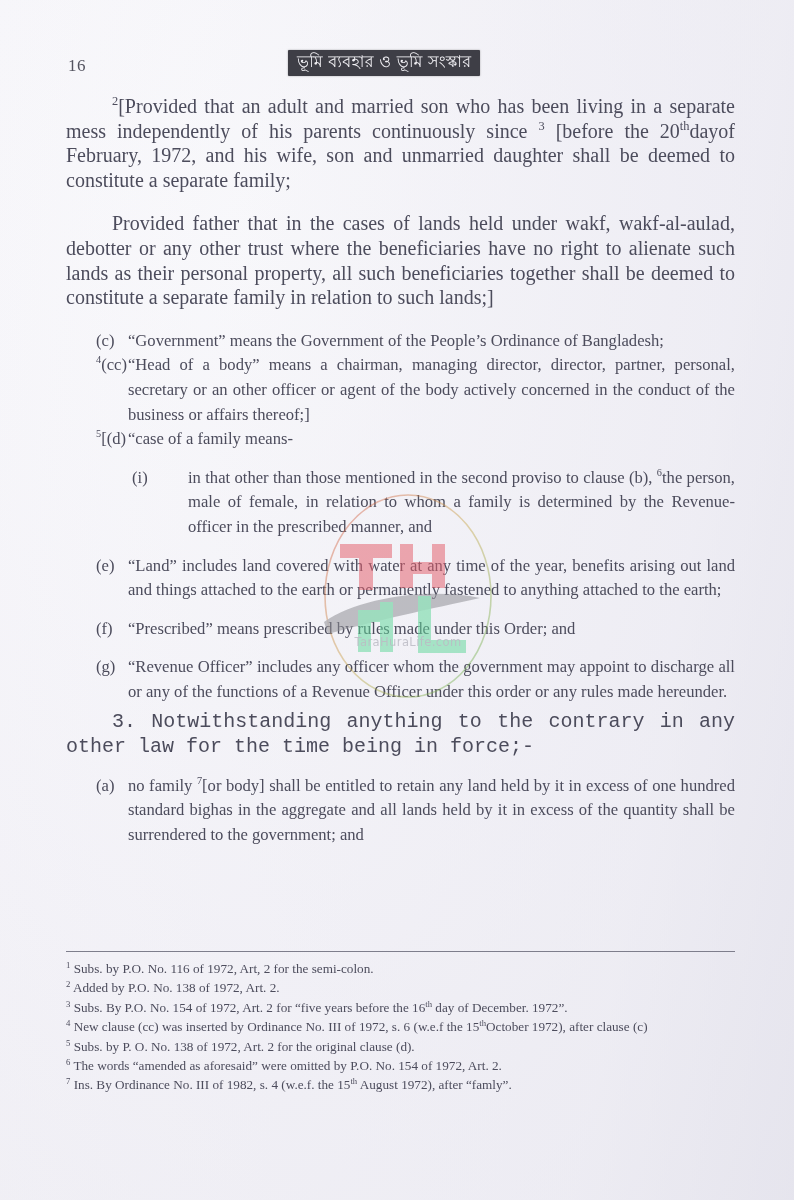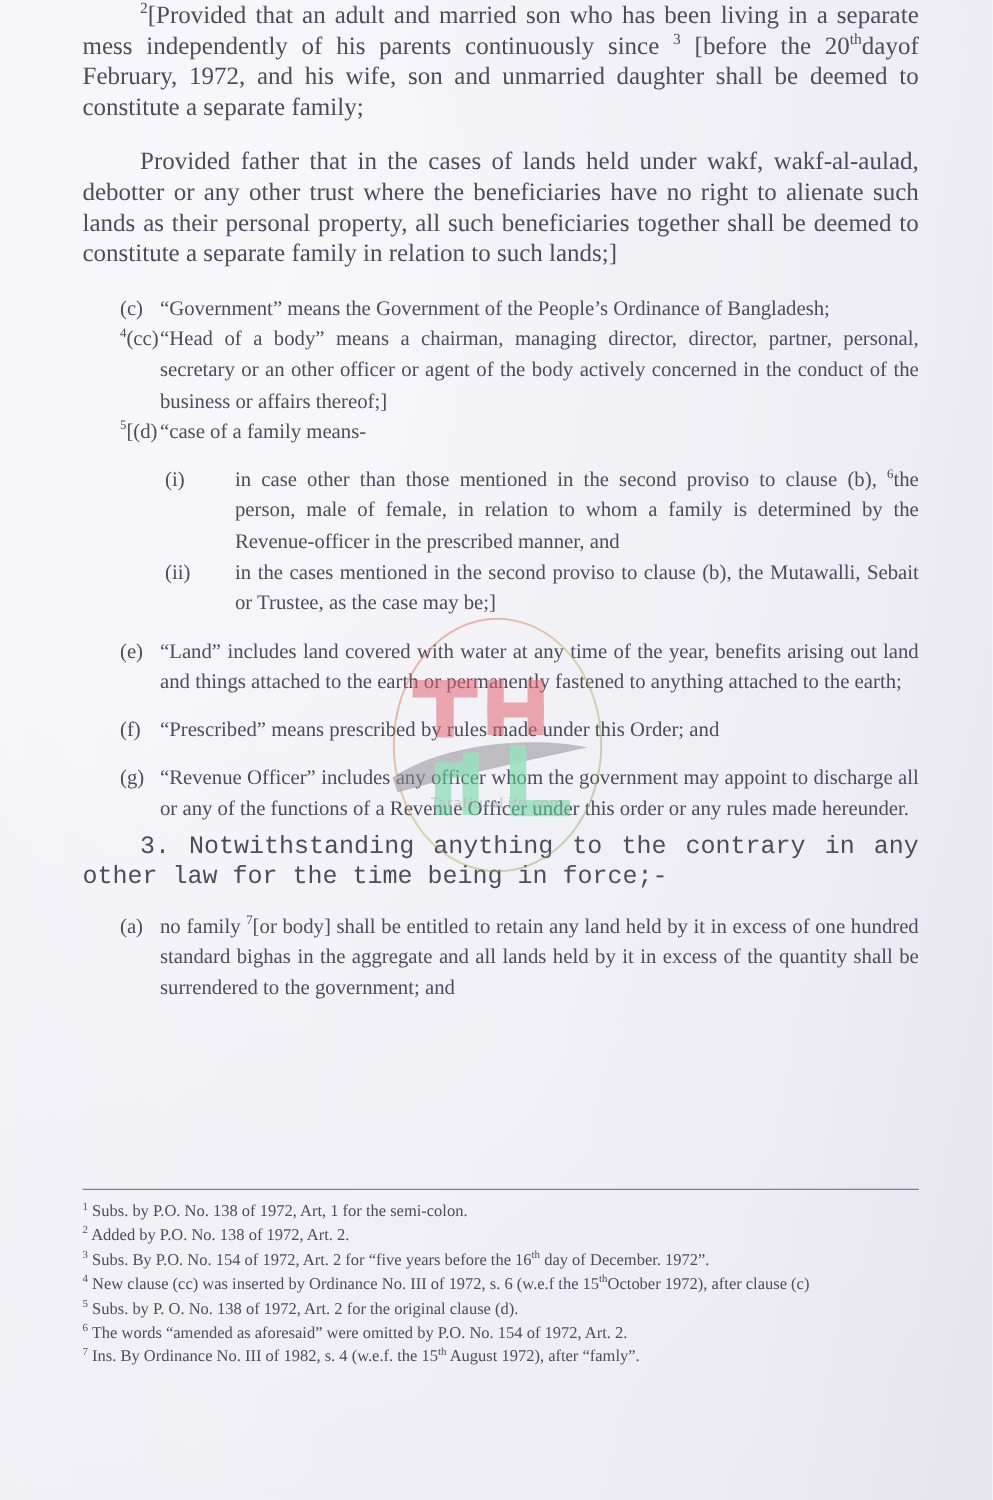--- a/index.html
+++ b/index.html
@@ -143,21 +143,21 @@
     line-height: 19.4px;
     text-align: left;
     margin: 0;
     color: #4c4c5c;
   }
   .fn sup { font-size: 0.66em; }
 
   
   .watermark {
     position: absolute;
-    left: 312px;
+    left: 322px;
     top: 492px;
     width: 172px;
     height: 212px;
     pointer-events: none;
     opacity: .62;
   }
   .watermark svg { display: block; width: 100%; height: 100%; }
   .wm-text {
     position: absolute;
     left: 0;
@@ -172,20 +172,24 @@
   }
 </style>
 </head>
 <body>
 
 <div class="page">
   <div class="paper-tint"></div>
 
   <div class="content">
 
+    <div class="header">
+      <div class="page-number">16</div>
+      <div class="header-title-box">ভূমি ব্যবহার ও ভূমি সংস্কার</div>
+    </div>
 
     <p class="para indent"><sup>2</sup><span>[Provided that an adult and married son who has been living in a separate mess independently of his parents continuously since </span><sup>3</sup><span> [before the 20</span><sup>th</sup><span>dayof February, 1972, and his wife, son and unmarried daughter shall be deemed to constitute a separate family;</span></p>
 
     <p class="para indent gap-lg">Provided father that in the cases of lands held under wakf, wakf-al-aulad, debotter or any other trust where the beneficiaries have no right to alienate such lands as their personal property, all such beneficiaries together shall be deemed to constitute a separate family in relation to such lands;]</p>
 
     <div class="clause gap-lg">
       <div class="marker"><sup></sup><span>(c)</span></div>
       <div class="ctext">“Government” means the Government of the People’s Ordinance of Bangladesh;</div>
     </div>
 
@@ -194,27 +198,23 @@
       <div class="ctext">“Head of a body” means a chairman, managing director, director, partner, personal, secretary or an other officer or agent of the body actively concerned in the conduct of the business or affairs thereof;]</div>
     </div>
 
     <div class="clause">
       <div class="marker"><sup>5</sup><span>[(d)</span></div>
       <div class="ctext">“case of a family means-</div>
     </div>
 
     <div class="subclause gap-md">
       <div class="marker">(i)</div>
-      <div class="ctext"><span>in case other than those mentioned in the second proviso to clause (b), </span><sup>6</sup><span>the person, male of female, in relation to whom a family is determined by the Revenue-officer in the prescribed manner, and</span></div>
-    </div>
-
-    <div class="subclause">
-      <div class="marker">(ii)</div>
-      <div class="ctext">in the cases mentioned in the second proviso to clause (b), the Mutawalli, Sebait or Trustee, as the case may be;]</div>
-    </div>
+      <div class="ctext"><span>in that other than those mentioned in the second proviso to clause (b), </span><sup>6</sup><span>the person, male of female, in relation to whom a family is determined by the Revenue-officer in the prescribed manner, and</span></div>
+    </div>
+
 
     <div class="clause gap-md">
       <div class="marker">(e)</div>
       <div class="ctext">“Land” includes land covered with water at any time of the year, benefits arising out land and things attached to the earth or permanently fastened to anything attached to the earth;</div>
     </div>
 
     <div class="clause gap-md">
       <div class="marker">(f)</div>
       <div class="ctext">“Prescribed” means prescribed by rules made under this Order; and</div>
     </div>
@@ -261,21 +261,21 @@
         <rect x="96" y="104" width="13" height="56"></rect>
         <rect x="96" y="148" width="48" height="13"></rect>
       </g>
     </svg>
     <div class="wm-text">TaraHuraLife.com</div>
   </div>
 
   <div class="footnotes">
     <hr class="fn-rule">
 
-    <p class="fn"><sup>1</sup> <span>Subs. by P.O. No. 138 of 1972, Art, 1 for the semi-colon.</span></p>
+    <p class="fn"><sup>1</sup> <span>Subs. by P.O. No. 116 of 1972, Art, 2 for the semi-colon.</span></p>
 
     <p class="fn"><sup>2</sup> <span>Added by P.O. No. 138 of 1972, Art. 2.</span></p>
 
     <p class="fn"><sup>3</sup> <span>Subs. By P.O. No. 154 of 1972, Art. 2 for “five years before the 16</span><sup>th</sup><span> day of December. 1972”.</span></p>
 
     <p class="fn"><sup>4</sup> <span>New clause (cc) was inserted by Ordinance No. III of 1972, s. 6 (w.e.f the 15</span><sup>th</sup><span>October 1972), after clause (c)</span></p>
 
     <p class="fn"><sup>5</sup> <span>Subs. by P. O. No. 138 of 1972, Art. 2 for the original clause (d).</span></p>
 
     <p class="fn"><sup>6</sup> <span>The words “amended as aforesaid” were omitted by P.O. No. 154 of 1972, Art. 2.</span></p>

